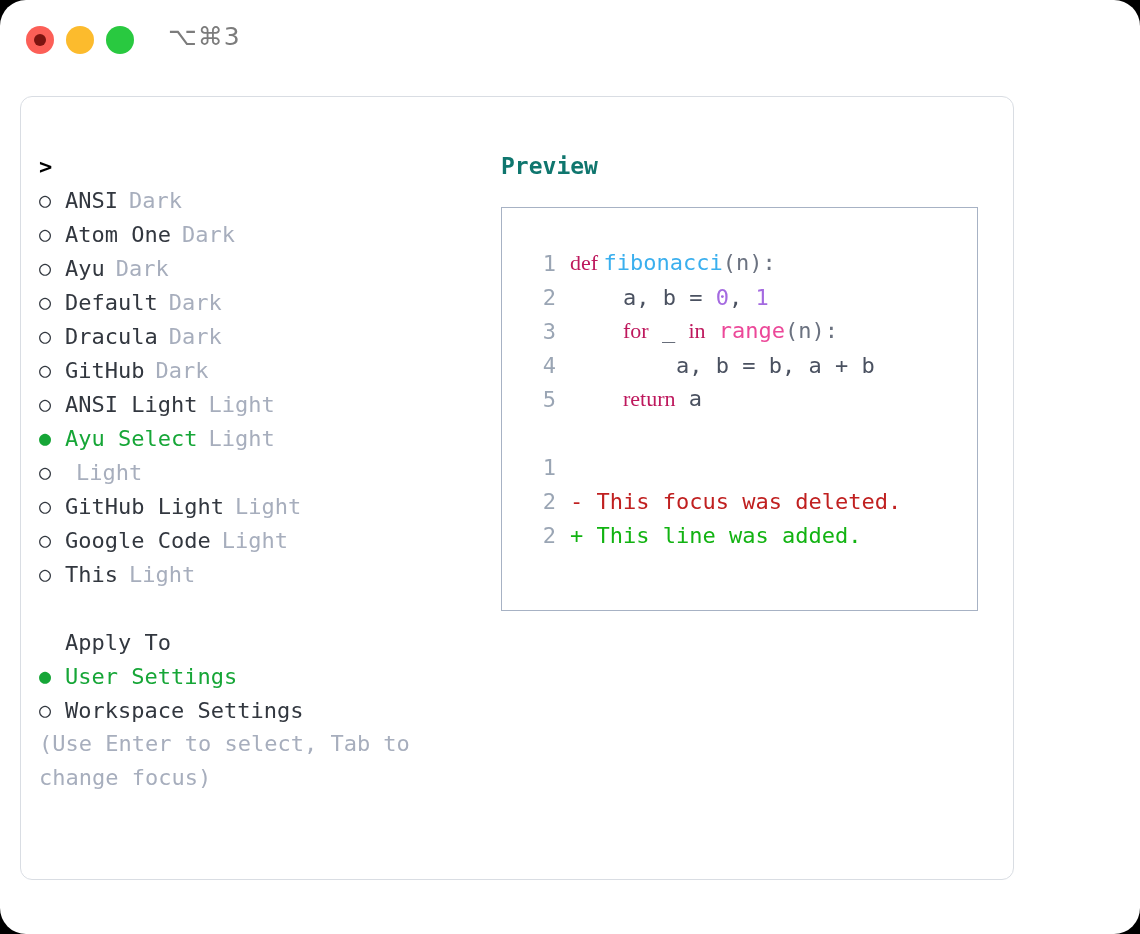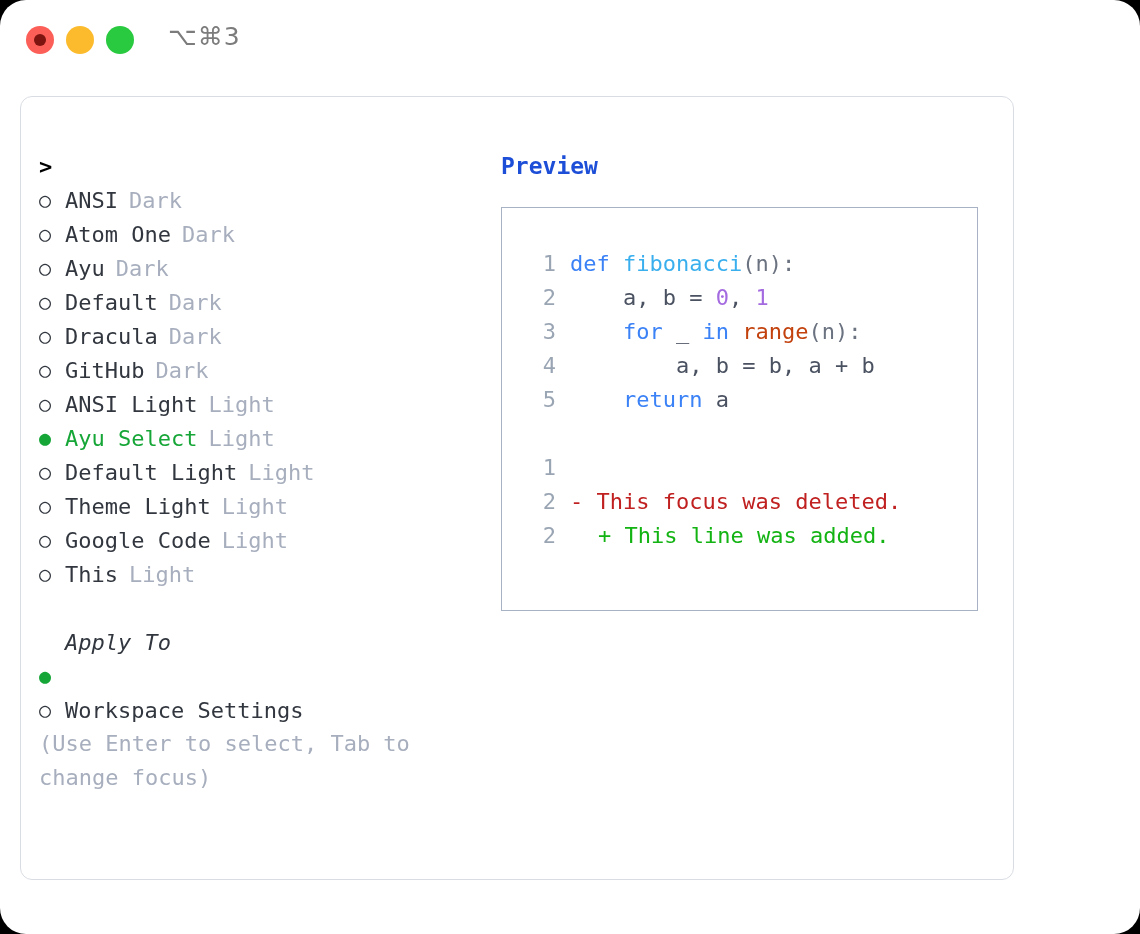--- a/index.html
+++ b/index.html
@@ -117,42 +117,41 @@
   .spacer-row { height: 34px; }
 
   #apply-header {
     height: 34px;
     display: flex;
     align-items: center;
     font-size: 22px;
     color: #32373f;
     padding-left: 26px;
     white-space: pre;
-    font-style: italic;
   }
 
   #hint {
     font-size: 22px;
     line-height: 34px;
     color: #a7aebd;
     width: 410px;
     white-space: pre-wrap;
   }
 
   
   #right-col {
     position: absolute;
     left: 480px;
     top: 52px;
     width: 500px;
   }
   #preview-title {
     font-size: 23px;
     font-weight: bold;
-    color: #1d4ed8;
+    color: #0f766e;
     height: 34px;
     display: flex;
     align-items: center;
     white-space: pre;
   }
   #preview-box {
     margin-top: 24px;
     width: 477px;
     height: 404px;
     border: 1.5px solid #a7b2c4;
@@ -174,28 +173,28 @@
     white-space: pre;
   }
   .lineno {
     width: 36px;
     flex: none;
     text-align: right;
     color: #9aa5b4;
     margin-right: 14px;
   }
   .ctext { flex: none; color: #4a5160; }
-  .kw  { color: #3b82f6; }
+  .kw  { color: #be185d; font-family: Liberation Serif, serif; }
   .fn  { color: #3aafee; }
   .num { color: #a46ae0; }
-  .bi  { color: #c2410c; }
+  .bi  { color: #ec4899; }
   .pn  { color: #6b7280; }
   .ctx { color: #7b8190; }
   .del { color: #c02020; }
-  .add { color: #12b312; margin-left: 28px; }
+  .add { color: #12b312; }
   .gap-line { height: 34px; }
 </style>
 </head>
 <body>
 
 <div id="window">
 
   <div id="titlebar">
     <div class="dot" id="dot-red"></div>
     <div id="rec-core"></div>
@@ -214,32 +213,32 @@
 
       <div id="theme-list">
           <div class="row"><span class="marker">○</span><span class="label">ANSI</span><span class="badge">Dark</span></div>
           <div class="row"><span class="marker">○</span><span class="label">Atom One</span><span class="badge">Dark</span></div>
           <div class="row"><span class="marker">○</span><span class="label">Ayu</span><span class="badge">Dark</span></div>
           <div class="row"><span class="marker">○</span><span class="label">Default</span><span class="badge">Dark</span></div>
           <div class="row"><span class="marker">○</span><span class="label">Dracula</span><span class="badge">Dark</span></div>
           <div class="row"><span class="marker">○</span><span class="label">GitHub</span><span class="badge">Dark</span></div>
           <div class="row"><span class="marker">○</span><span class="label">ANSI Light</span><span class="badge">Light</span></div>
           <div class="row selected"><span class="marker on">●</span><span class="label">Ayu Select</span><span class="badge">Light</span></div>
-          <div class="row"><span class="marker">○</span><span class="label">Default Light</span><span class="badge">Light</span></div>
-          <div class="row"><span class="marker">○</span><span class="label">Theme Light</span><span class="badge">Light</span></div>
+          <div class="row"><span class="marker">○</span><span class="badge">Light</span></div>
+          <div class="row"><span class="marker">○</span><span class="label">GitHub Light</span><span class="badge">Light</span></div>
           <div class="row"><span class="marker">○</span><span class="label">Google Code</span><span class="badge">Light</span></div>
           <div class="row"><span class="marker">○</span><span class="label">This</span><span class="badge">Light</span></div>
         </div>
 
       <div class="spacer-row"></div>
 
       <div id="apply-header">Apply To</div>
 
       <div id="apply-list">
-          <div class="row selected"><span class="marker on">●</span></div>
+          <div class="row selected"><span class="marker on">●</span><span class="label">User Settings</span></div>
           <div class="row"><span class="marker">○</span><span class="label">Workspace Settings</span></div>
         </div>
 
       <div id="hint">(Use Enter to select, Tab to change focus)</div>
     </div>
 
     <div id="right-col">
       <div id="preview-title">Preview</div>
       <div id="preview-box">
         <div id="code-area">

